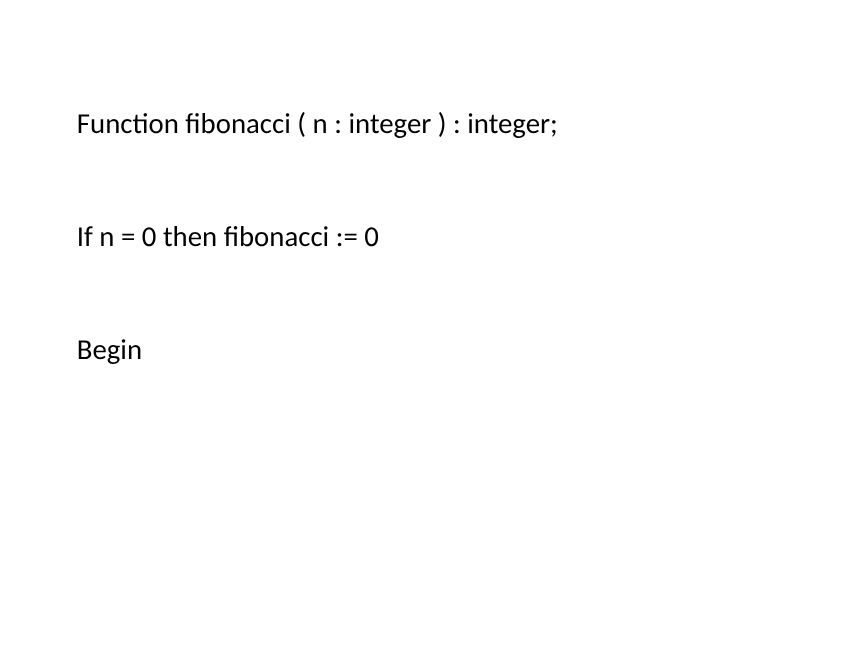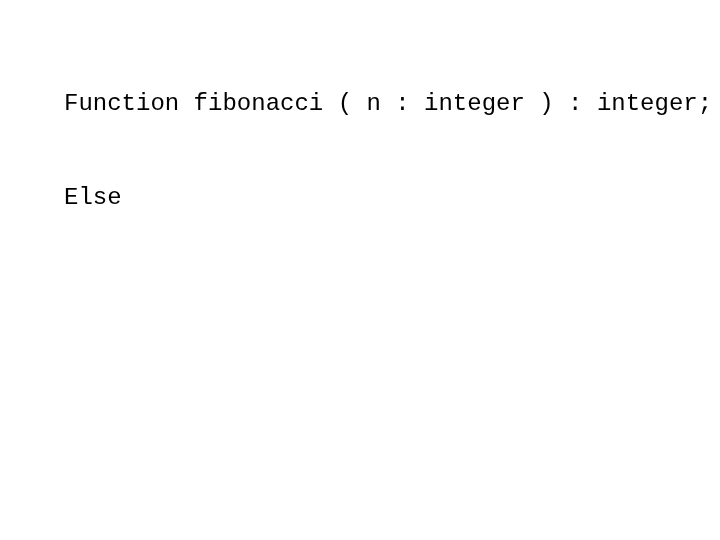--- a/index.html
+++ b/index.html
@@ -16,29 +16,29 @@
       color: #000000;
       padding-top: 26px;
       padding-left: 36px;
       line-height: 1.3;
     }
     .code-block {
       white-space: pre;
     }
     .indent-1 {
       padding-left: 28px;
-      font-family: Liberation Mono, monospace;
     }
   </style>
 </head>
 <body>
 
 <div class="code-block">
   <div class="indent-1">Function fibonacci ( n : integer ) : integer;</div>
-  <div class="indent-1">Else</div>
+  <div class="indent-1">If n = 0 then fibonacci := 0</div>
+  <div class="indent-1">Begin</div>
   
   
   
   
   
   
   
 </div>
 
 </body></html>

